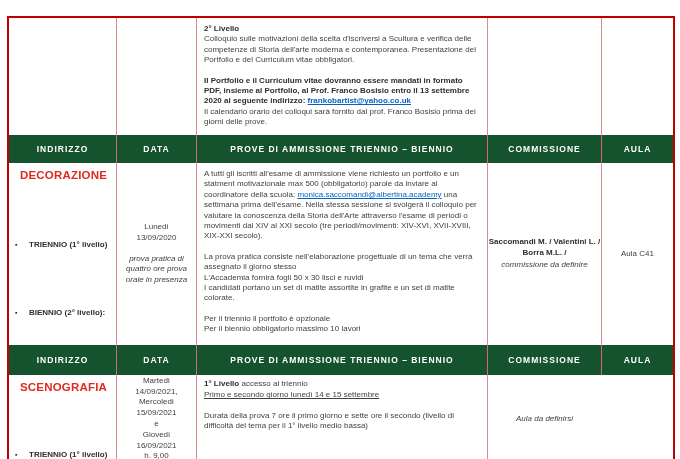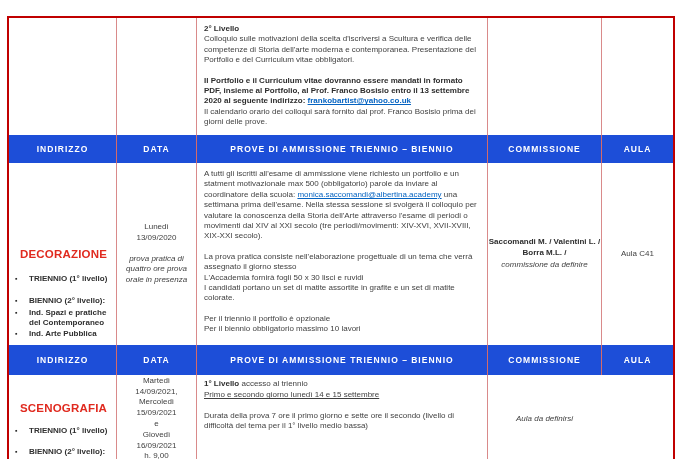--- a/index.html
+++ b/index.html
@@ -18,21 +18,21 @@
   
   .row-cont  { height:117px; }
   .row-head  { height:28px; }
   .row-dec   { height:182px; }
   .row-head2 { height:30px; }
   .row-scen  { height:88px; }
   .bottom-band { height:8px; background:#c00000; }
 
   
   .row-head .cell, .row-head2 .cell {
-    background:#1d4ed8; color:#ffffff; font-weight:bold; font-size:8.5px;
+    background:#14532d; color:#ffffff; font-weight:bold; font-size:8.5px;
     letter-spacing:1px; display:flex; align-items:center; justify-content:center;
     border-left:1px solid #d46a6a; text-align:center;
   }
   .row-head .cell:first-child, .row-head2 .cell:first-child { border-left:none; }
 
   
   .prove-cell { font-size:8px; line-height:1.3; padding:6px 7px; }
   .prove-cell p { margin:0 0 10px 0; }
   .prove-cell p:last-child { margin-bottom:4px; }
   b.inline { font-weight:bold; color:#2e2e2e; }
@@ -41,22 +41,22 @@
   a.maillink { color:#0563c1; text-decoration:underline; cursor:pointer; }
   .ul { text-decoration:underline; }
 
   .center-cell { display:flex; flex-direction:column; align-items:center;
     justify-content:center; text-align:center; font-size:8px; line-height:1.35; }
   .date-note { font-style:italic; margin-top:10px; }
   .commission-bold { font-weight:bold; color:#2e2e2e; }
   .commission-italic { font-style:italic; margin-top:1px; }
 
   
-  .ind-cell { display:flex; flex-direction:column; justify-content:flex-end;
-    padding:6px 4px 6px 6px; font-size:8px; }
+  .ind-cell { display:flex; flex-direction:column; justify-content:flex-start;
+    padding:6px 4px 6px 6px; font-size:8px;gap:45px; }
   .ind-title { color:#e02a1f; font-weight:bold; font-size:11.5px; letter-spacing:.2px;
     text-align:center; margin-bottom:14px; }
   .bullet { display:flex; font-weight:bold; color:#2e2e2e; line-height:1.25; }
   .bullet .bmark { width:14px; flex:0 0 14px; font-size:7px; line-height:1.5; }
   .mb10 { margin-bottom:12px; }
   .mb0  { margin-bottom:1px; }
 
   .scen .ind-title { margin-bottom:12px; }
   .scen .bullet { margin-bottom:10px; }
   .scen .bullet:last-child { margin-bottom:0; }

